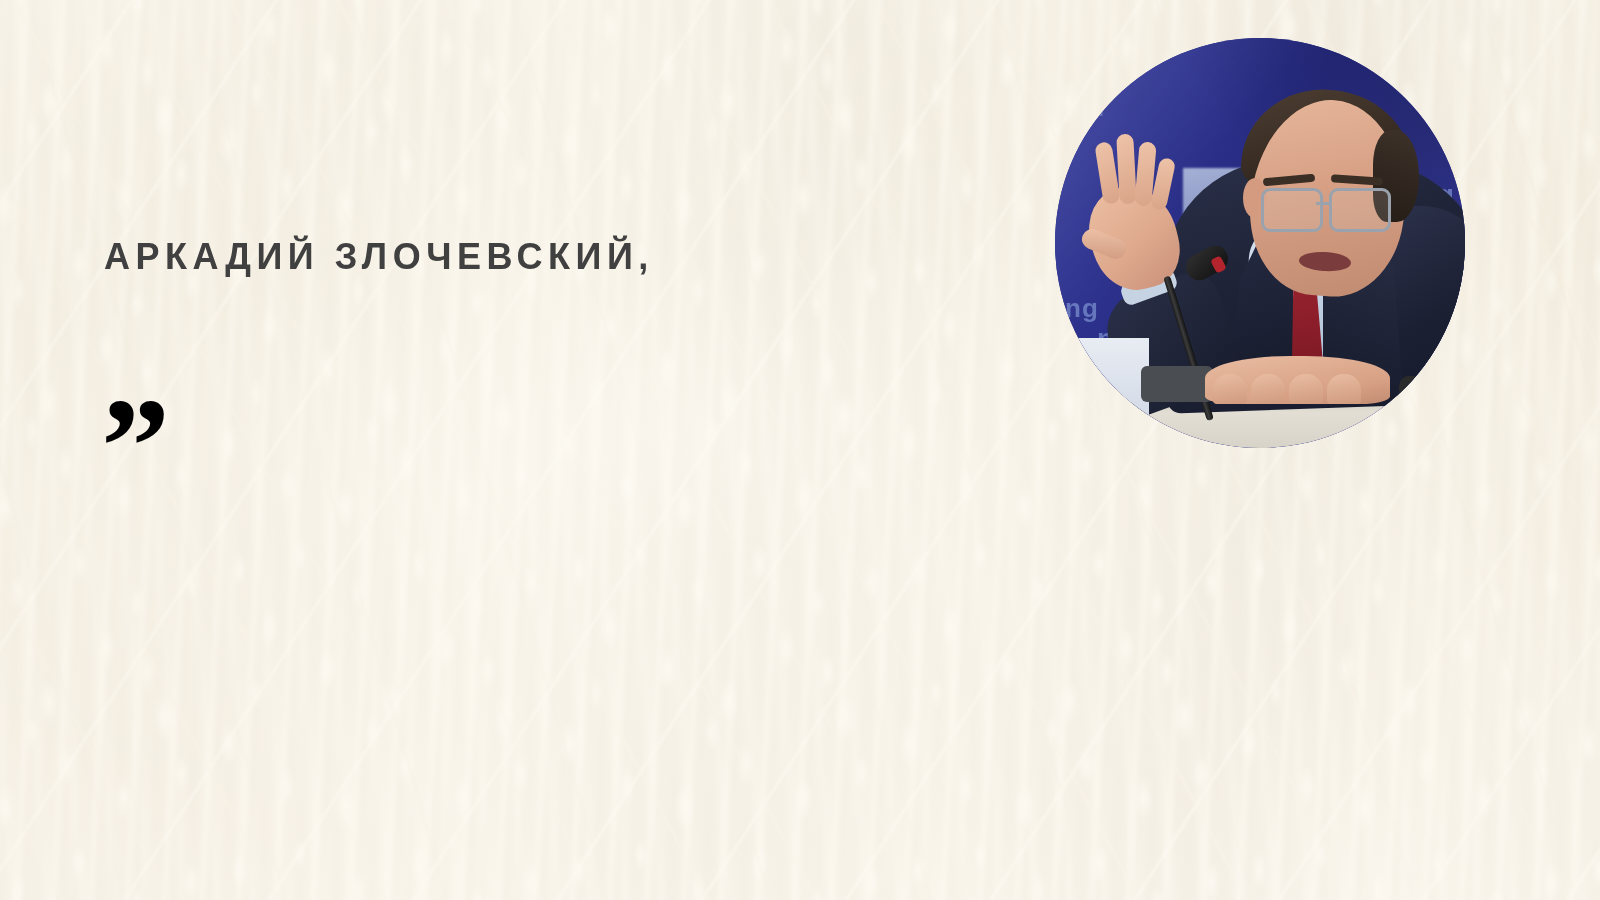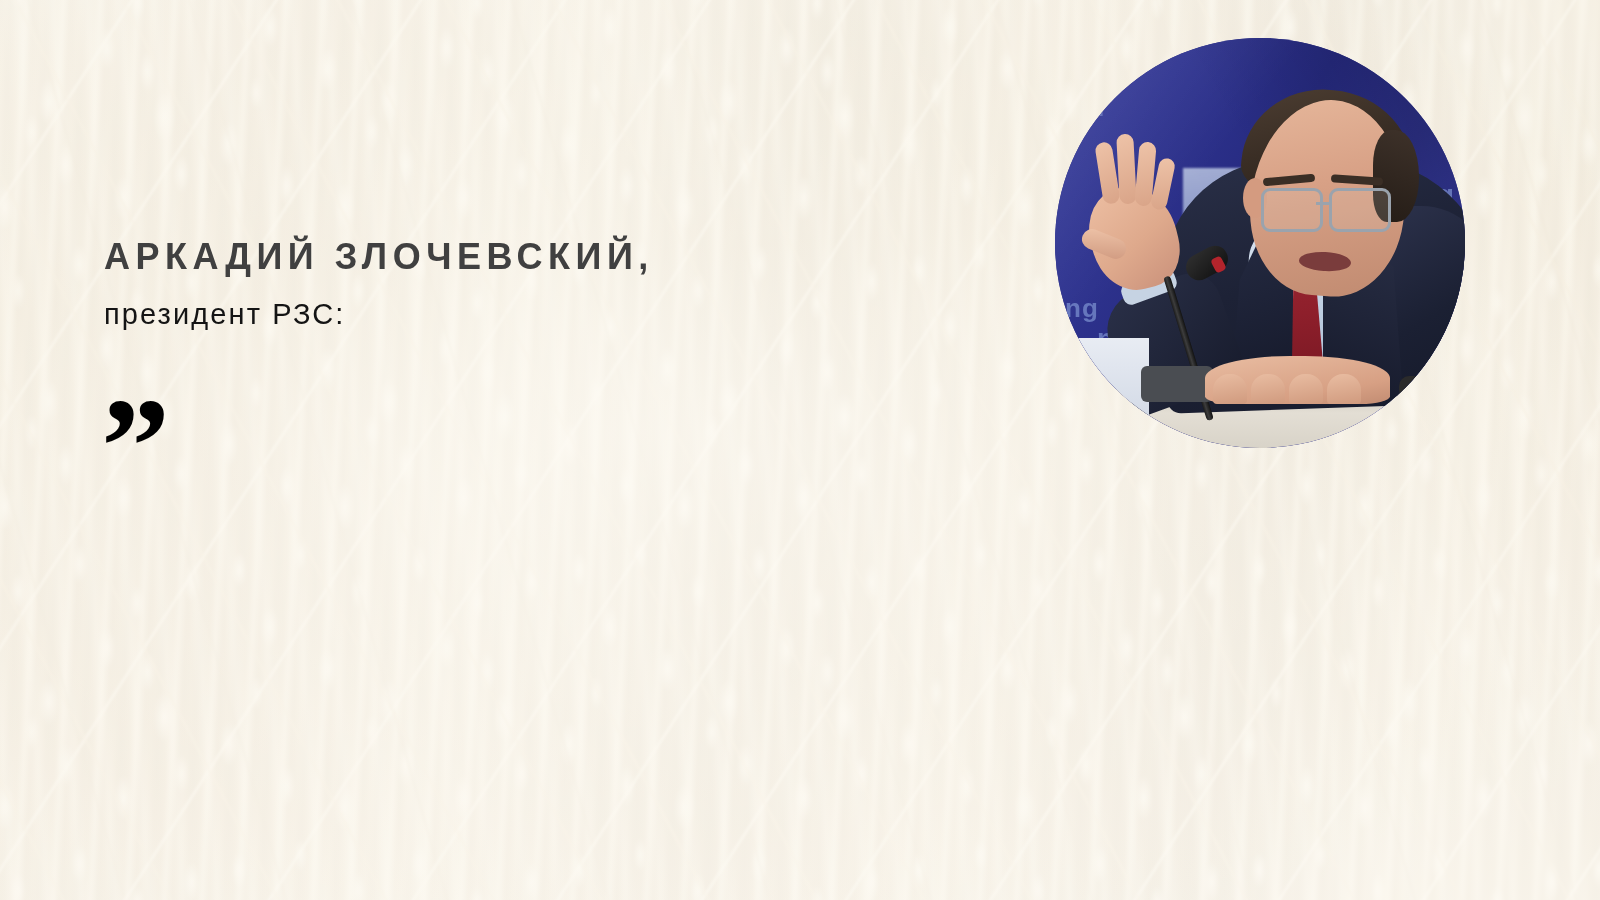--- a/index.html
+++ b/index.html
@@ -555,21 +555,20 @@
     <div class="bg-ears"></div>
     <div class="bg-straws"></div>
     <div class="bg-wash"></div>
     <div class="bg-wash2"></div>
   </div>
 
   <div class="content">
 
     <div class="headline">АРКАДИЙ ЗЛОЧЕВСКИЙ,</div>
 
-    <div class="subline">президент РЗС:</div>
 
     <div class="quotemark">”</div>
 
 
     <div class="portrait">
       <div class="p-backdrop"></div>
 
       <div class="p-logo e">ii</div>
       <div class="p-logo a">ng</div>
       <div class="p-logo b">OLD</div>

